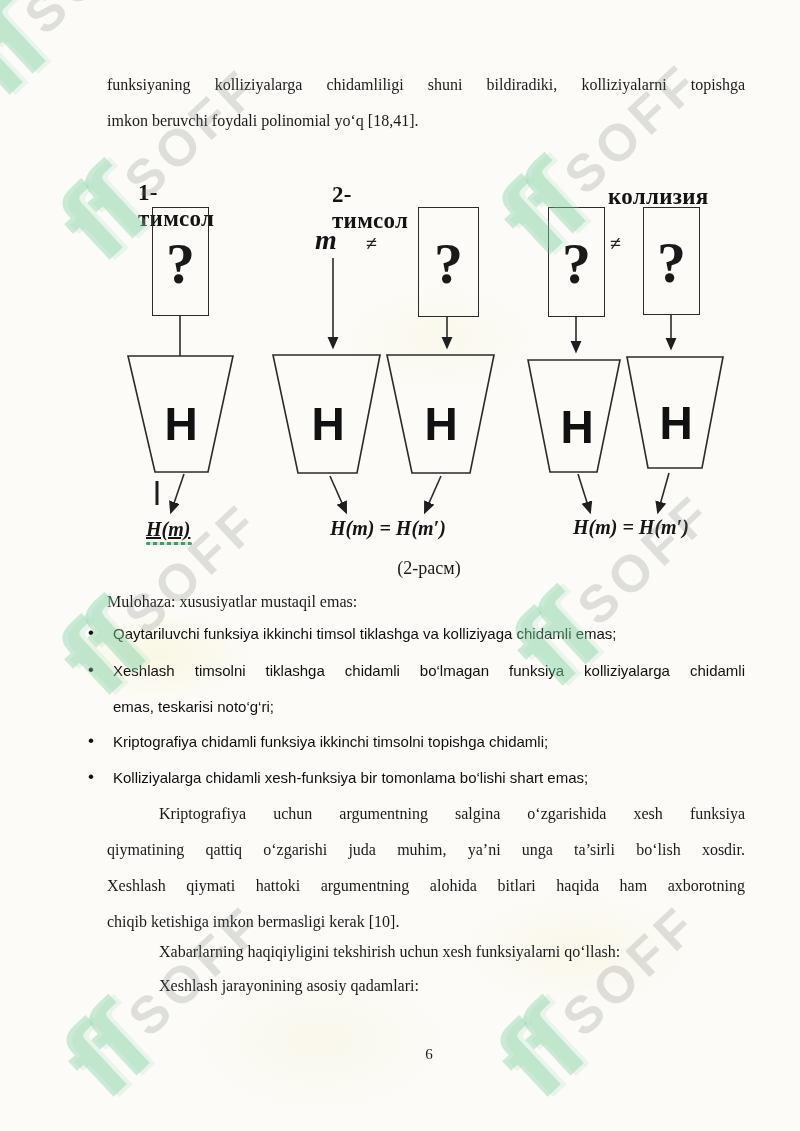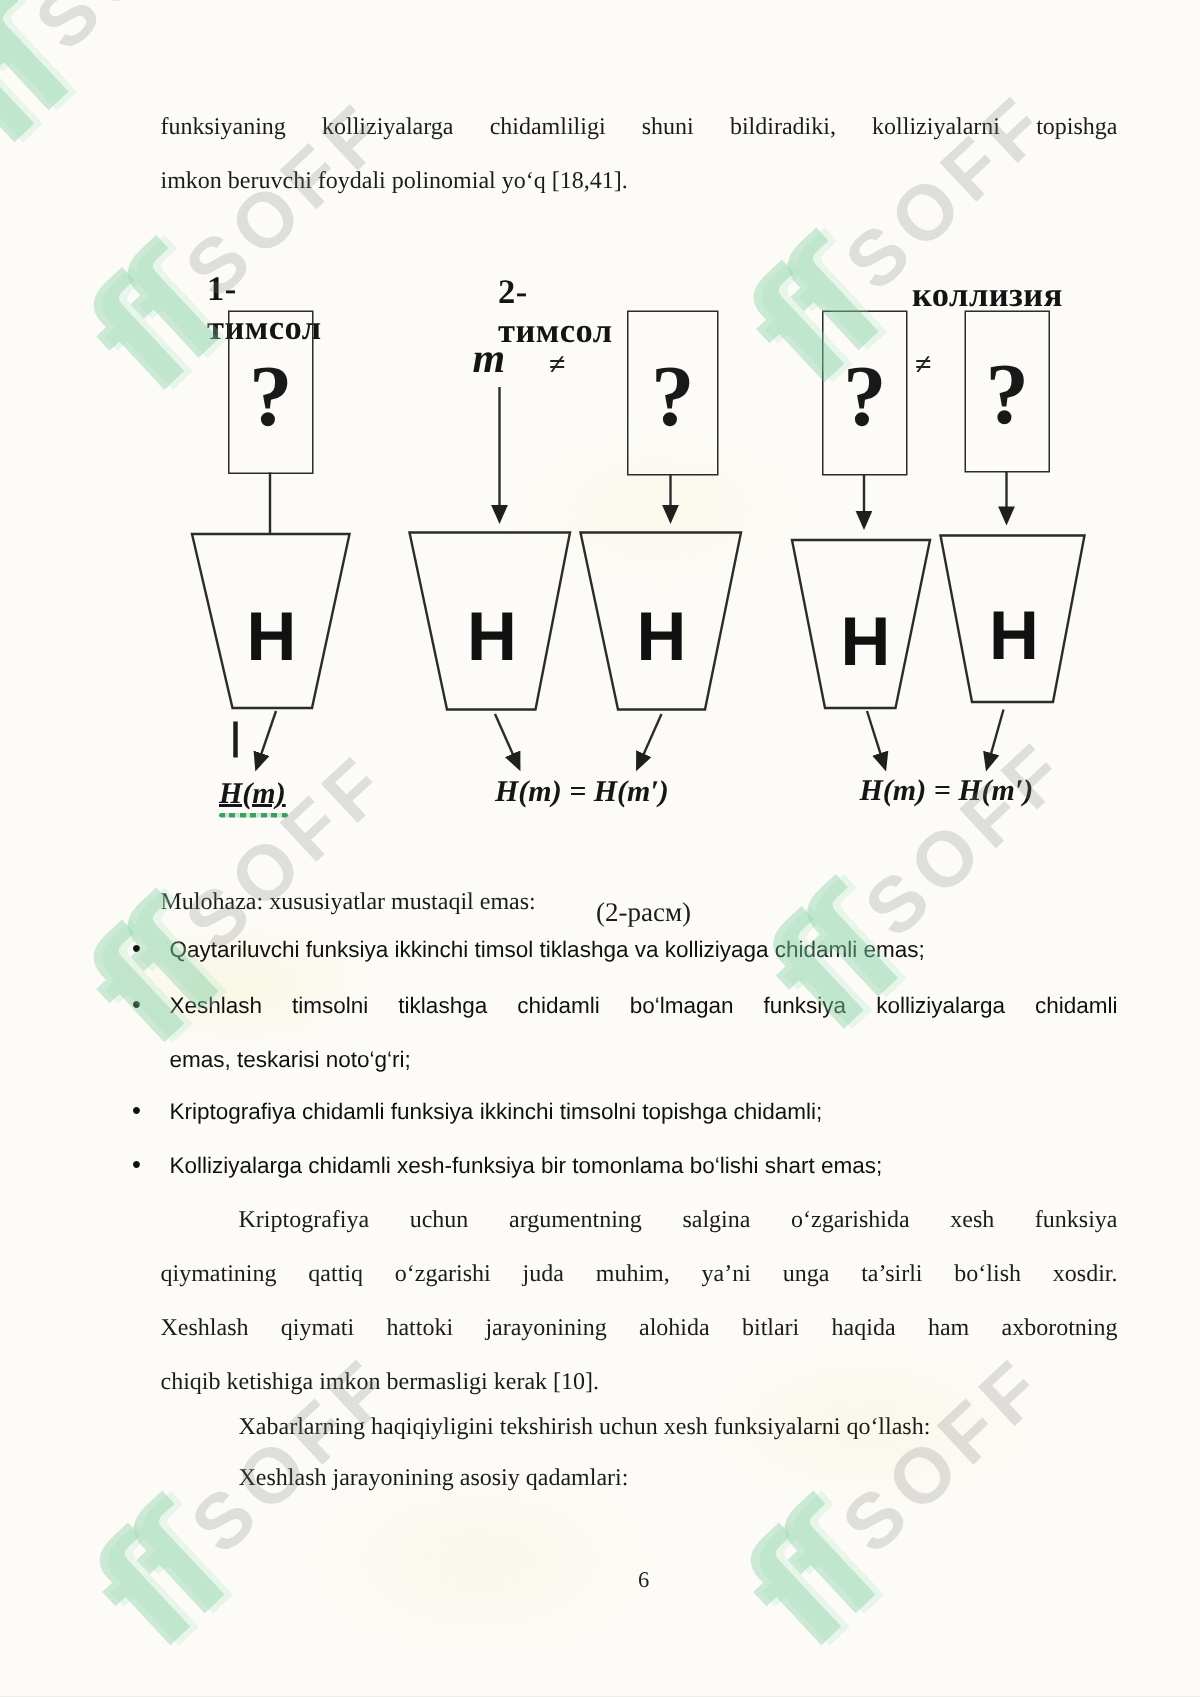--- a/index.html
+++ b/index.html
@@ -63,21 +63,21 @@
     font-family:"Liberation Sans", sans-serif;
     font-weight:bold;font-size:46px;color:#111;
   }
   .formula{
     position:absolute;
     font-weight:bold;font-style:italic;
     font-size:20px;color:#161616;white-space:nowrap;
   }
   .caption{
     position:absolute;left:113px;width:632px;text-align:center;
-    font-size:18px;color:#1b1b1b;margin-top:40px;
+    font-size:18px;color:#1b1b1b;
   }
   .squiggle{
     position:absolute;left:146px;top:542px;width:46px;height:3px;
     background:repeating-linear-gradient(90deg,#3aa060 0 4px,rgba(58,160,96,0.25) 4px 7px);
     border-radius:2px;
   }
   .pagenum{
     position:absolute;left:113px;top:1046px;width:632px;text-align:center;
     font-size:15px;color:#222;
   }
@@ -191,21 +191,21 @@
   <div class="sansline" style="top:695px">emas, teskarisi noto‘g‘ri;</div>
 
   <span class="bdot" style="top:731px">•</span>
   <div class="sansline" style="top:730px">Kriptografiya chidamli funksiya ikkinchi timsolni topishga chidamli;</div>
 
   <span class="bdot" style="top:767px">•</span>
   <div class="sansline" style="top:766px">Kolliziyalarga chidamli xesh-funksiya bir tomonlama bo‘lishi shart emas;</div>
 
   <div class="serifline jall indent" style="top:802px">Kriptografiya uchun argumentning salgina o‘zgarishida xesh funksiya</div>
   <div class="serifline jall" style="top:838px">qiymatining qattiq o‘zgarishi juda muhim, ya’ni unga ta’sirli bo‘lish xosdir.</div>
-  <div class="serifline jall" style="top:874px">Xeshlash qiymati hattoki jarayonining alohida bitlari haqida ham axborotning</div>
+  <div class="serifline jall" style="top:874px">Xeshlash qiymati hattoki argumentning alohida bitlari haqida ham axborotning</div>
   <div class="serifline" style="top:910px">chiqib ketishiga imkon bermasligi kerak [10].</div>
 
   <div class="serifline indent" style="top:940px">Xabarlarning haqiqiyligini tekshirish uchun xesh funksiyalarni qo‘llash:</div>
   <div class="serifline indent" style="top:974px">Xeshlash jarayonining asosiy qadamlari:</div>
 
   <div class="pagenum">6</div>
 
   <div class="wm" style="left:-23px;top:76px;">
     <div class="wm-line">
         <span class="wm-logo">ſſ</span>

